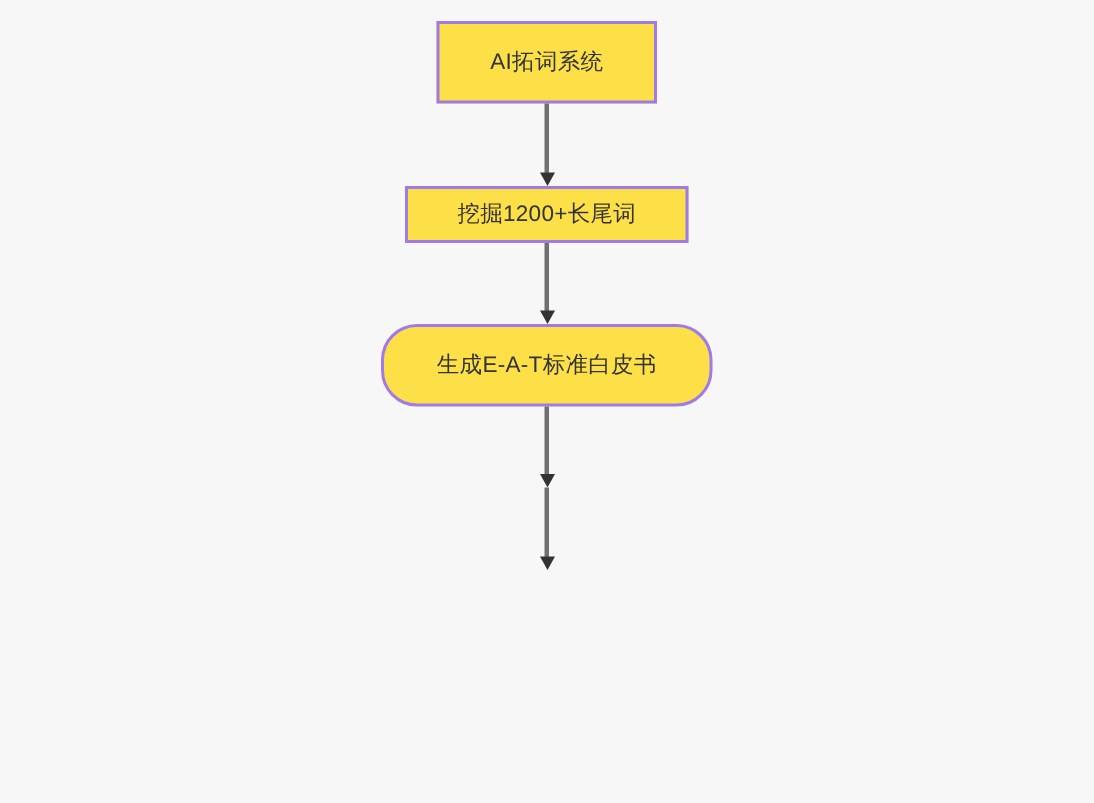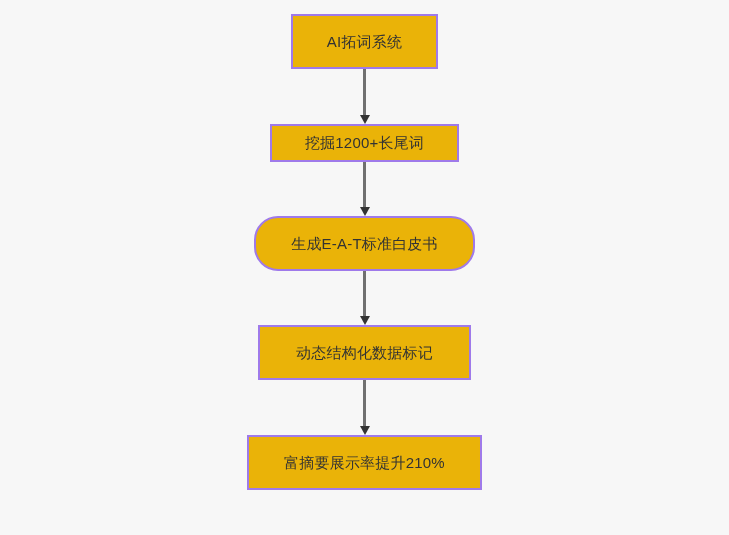--- a/index.html
+++ b/index.html
@@ -23,21 +23,21 @@
     left: 0;
     top: 0;
     width: 729px;
     height: 535px;
     display: flex;
     flex-direction: column;
     align-items: center;
   }
   .node {
     box-sizing: border-box;
-    background: #eab308;
+    background: #fde047;
     border: 2px solid #9f7aea;
     border-radius: 0;
     display: flex;
     align-items: center;
     justify-content: center;
     color: #333333;
     font-size: 15px;
     line-height: 1.2;
     letter-spacing: 0.2px;
     white-space: nowrap;
@@ -97,27 +97,21 @@
 
     <div class="node" style="width:221px;height:55px;border-radius:24px;">
       <span class="node-label">生成E-A-T标准白皮书</span>
     </div>
 
     <div class="connector" style="height:54px;">
       <span class="stem"></span>
       <span class="head"></span>
     </div>
 
-    <div class="node" style="width:213px;height:55px;">
-      <span class="node-label">动态结构化数据标记</span>
-    </div>
 
     <div class="connector" style="height:55px;">
       <span class="stem"></span>
       <span class="head"></span>
     </div>
 
-    <div class="node" style="width:235px;height:55px;">
-      <span class="node-label">富摘要展示率提升210%</span>
-    </div>
 
   </div>
 </div>
 
 </body></html>

